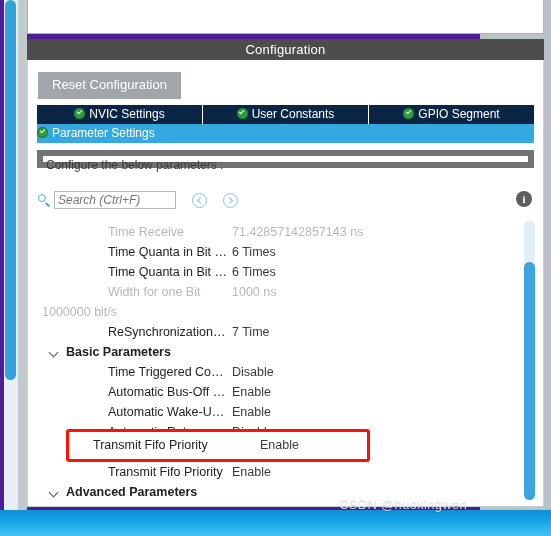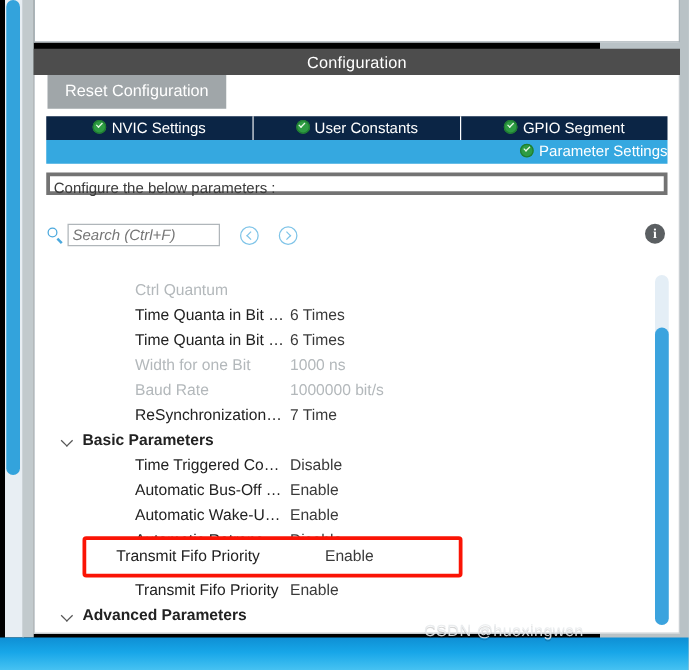--- a/index.html
+++ b/index.html
@@ -9,21 +9,21 @@
     height: 536px;
     overflow: hidden;
     background: #b9c2c6;
     font-family: "Liberation Sans", sans-serif;
   }
 
   #root {
     position: relative;
     width: 480px;
     height: 536px;
-    background: #000000;
+    background: #4c1d95;
   }
 
   
   .outer-scroll {
     position: absolute;
     left: 4px;
     top: 0;
     width: 14px;
     height: 510px;
     background: #e8eef3;
@@ -86,21 +86,21 @@
     background: #ffffff;
     height: 447px;
     border-left: 1px solid #c9cfd3;
     border-right: 1px solid #c9cfd3;
     border-bottom: 1px solid #c9cfd3;
     box-sizing: border-box;
     position: relative;
   }
 
   .reset-row {
-    padding: 0 0 6px 10px;
+    padding: 12px 0 6px 10px;
   }
   .reset-btn {
     display: inline-block;
     background: #a0a6a9;
     color: #ffffff;
     font-size: 13px;
     padding: 6px 14px 7px 14px;
     border: none;
     font-family: "Liberation Sans", sans-serif;
     line-height: 14px;
@@ -126,21 +126,21 @@
   }
   .tab:last-child { border-right: none; }
 
   .tab-active-row {
     margin: 0 9px;
     height: 19px;
     background: #35a8e0;
     color: #ffffff;
     font-size: 12px;
     line-height: 19px;
-    text-align: right;
+    text-align: left;
   }
 
   .chk {
     display: inline-block;
     width: 11px;
     height: 11px;
     border-radius: 50%;
     background: #2e9c43;
     position: relative;
     vertical-align: -1px;
@@ -156,21 +156,21 @@
     height: 2px;
     border-left: 1.6px solid #eafbe9;
     border-bottom: 1.6px solid #eafbe9;
     transform: rotate(-45deg);
   }
 
   
   .note-strip {
     margin: 7px 9px 0 9px;
     height: 18px;
-    border: 3px solid #737373;
+    border: 6px solid #737373;
     background: #ffffff;
     font-size: 12px;
     color: #3a3a3a;
     line-height: 18px;
     padding-left: 3px;
     box-sizing: border-box;
   }
 
   
   .search-row {
@@ -430,36 +430,36 @@
         </div>
         <input class="search-box" type="text" placeholder="Search (Ctrl+F)" style="">
         <div class="nav-btn nav-prev"></div>
         <div class="nav-btn nav-next"></div>
         <div class="info-icon">i</div>
       </div>
 
       <div class="list-wrap">
         <div class="plist" id="plist">
             <div class="prow dim">
-              <span class="lbl">Ctrl Quantum</span>
+              <span class="lbl">Time Receive</span>
+              <span class="val">71.42857142857143 ns</span>
             </div>
             <div class="prow">
               <span class="lbl">Time Quanta in Bit Segment 1</span>
               <span class="val">6 Times</span>
             </div>
             <div class="prow">
               <span class="lbl">Time Quanta in Bit Segment 2</span>
               <span class="val">6 Times</span>
             </div>
             <div class="prow dim">
               <span class="lbl">Width for one Bit</span>
               <span class="val">1000 ns</span>
             </div>
             <div class="prow dim">
-              <span class="lbl">Baud Rate</span>
               <span class="val">1000000 bit/s</span>
             </div>
             <div class="prow">
               <span class="lbl">ReSynchronization Jump Width</span>
               <span class="val">7 Time</span>
             </div>
             <div class="grow"><span class="caret"></span><span class="gtext">Basic Parameters</span></div>
             <div class="prow">
               <span class="lbl">Time Triggered Communicati...</span>
               <span class="val">Disable</span>

